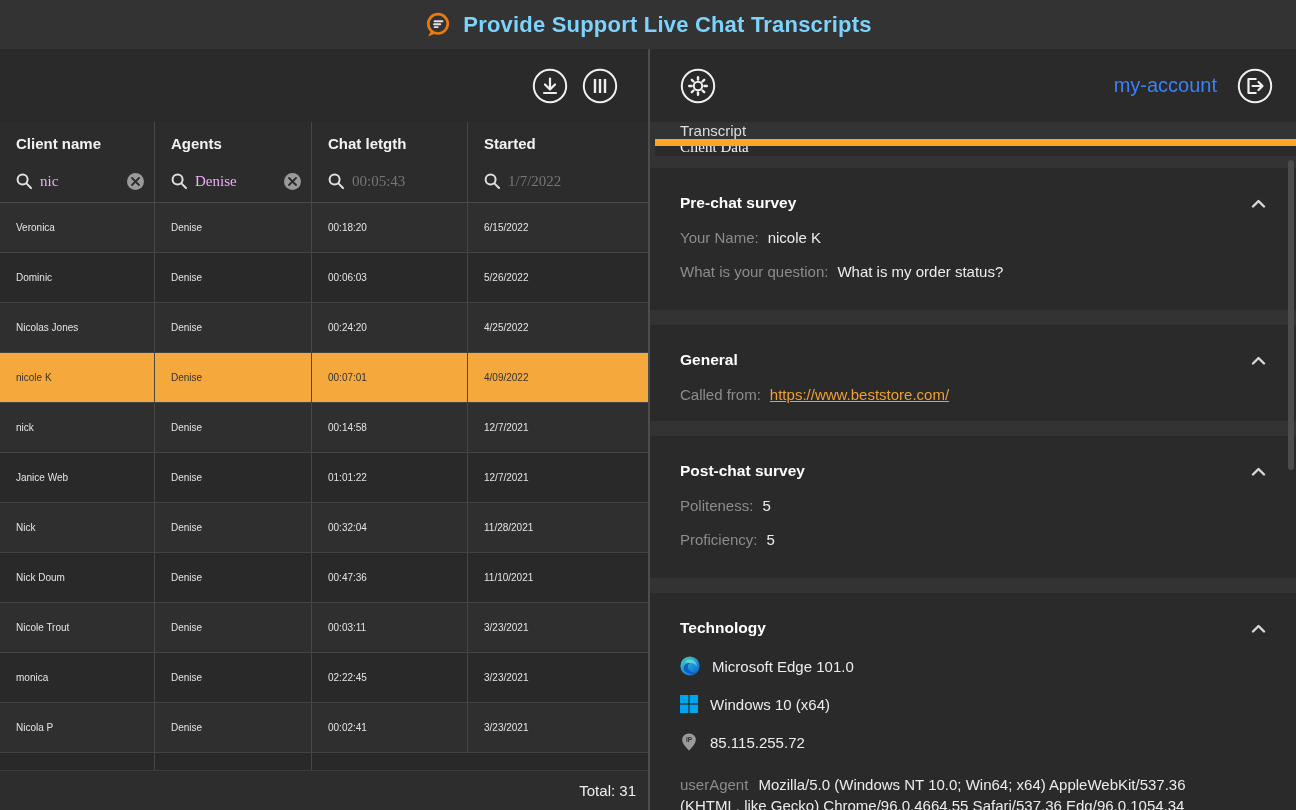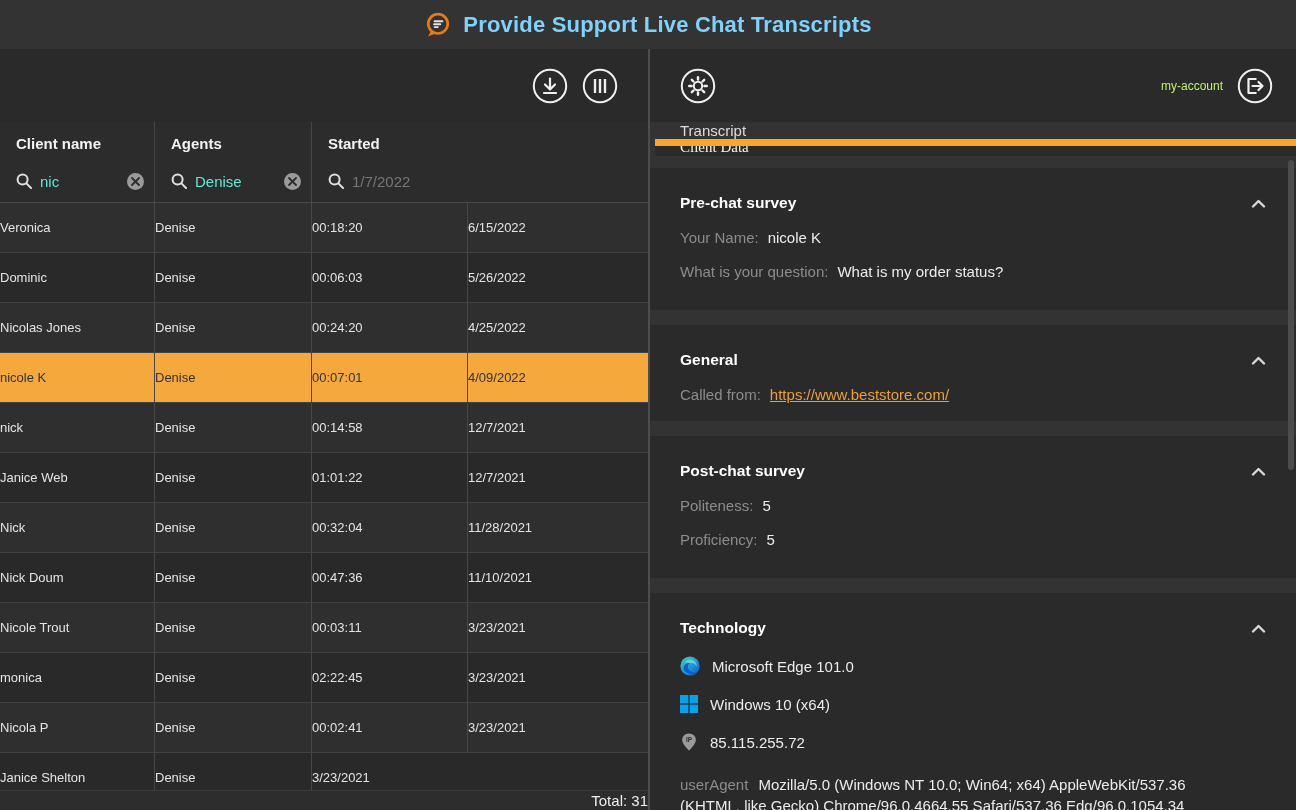--- a/index.html
+++ b/index.html
@@ -19,38 +19,38 @@
   .main{ display:flex; height:761px; }
   .left-panel{ width:648px; position:relative; overflow:hidden; background:#2a2a2a; }
   .panel-divider{ width:2px; background:#4d4d4d; }
   .right-panel{ flex:1; position:relative; overflow:hidden; background:#333333; }
   
   .toolbar{ height:73px; background:#2a2a2a; display:flex; align-items:center; }
   .left-panel .toolbar{ justify-content:flex-end; gap:14px; padding-right:30px; }
   .right-panel .toolbar{ padding:0 23px 0 30px; }
   .icon-btn{ background:none; border:none; cursor:pointer; width:36px; height:36px; padding:0; display:flex; align-items:center; justify-content:center; }
   .spacer{ flex:1; }
-  .account{ font-size:12px; color:#bef264; margin-right:14px; }
+  .account{ font-size:20px; color:#3b82f6; margin-right:20px; }
   
   .thead{ display:grid; grid-template-columns:155px 157px 156px 1fr; background:#2c2c2c; border-bottom:1px solid #4a4a4a; height:81px; }
   .hcell{ border-right:1px solid #474747; padding:13px 10px 9px 16px; display:flex; flex-direction:column; justify-content:space-between; }
   .hcell:last-child{ border-right:none; }
   .hlabel{ font-size:15px; font-weight:bold; color:#f2f2f2; cursor:pointer; }
   .frow{ display:flex; align-items:center; gap:8px; height:24px; }
-  .flt{ flex:1; min-width:0; background:transparent; border:none; outline:none; color:#5eead4; font-size:15px; font-family:Liberation Sans, sans-serif; }
+  .flt{ flex:1; min-width:0; background:transparent; border:none; outline:none; color:#f0abfc; font-size:15px; font-family:Liberation Serif, serif; }
   .flt::placeholder{ color:#767676; }
   .clear-btn{ flex:0 0 auto; width:17px; height:17px; border:none; border-radius:50%; background:#9a9a9a; display:flex; align-items:center; justify-content:center; cursor:pointer; padding:0; }
   .rows div.trow{ display:grid; grid-template-columns:155px 157px 156px 1fr; height:50px; border-bottom:1px solid #424242; cursor:pointer; }
   .rows div.trow:nth-of-type(odd){ background:#2f2f2f; }
   .rows div.trow:nth-of-type(even){ background:#292929; }
   .rows div.trow.selected{ background:#f5a83b; }
-  .cell{ display:flex; align-items:center; font-size:13px; color:#e4e4e4; border-right:1px solid #474747; overflow:hidden; white-space:nowrap; }
+  .cell{ display:flex; align-items:center; padding-left:16px; font-size:10px; color:#e4e4e4; border-right:1px solid #474747; overflow:hidden; white-space:nowrap; }
   .cell:last-child{ border-right:none; }
   .trow.selected .cell{ color:#333333; }
-  .tfoot{ position:absolute; left:0; right:0; bottom:0; height:20px; background:#2d2d2d; border-top:1px solid #3b3b3b; display:flex; align-items:center; justify-content:flex-end; font-size:15px; color:#efefef; }
+  .tfoot{ position:absolute; left:0; right:0; bottom:0; height:40px; background:#2d2d2d; border-top:1px solid #3b3b3b; display:flex; align-items:center; justify-content:flex-end; padding-right:12px; font-size:15px; color:#efefef; }
   
   .tabbar{ height:46px; background:#333333; display:flex; padding-left:5px;flex-direction:column; }
   .tab{ position:relative; background:none; border:none; color:#dddddd; font-size:15px; font-family:inherit; padding:0 25px; display:flex; align-items:center; cursor:pointer; }
   .tab.active{ background:#2b2b2b; color:#f5f5f5;font-family:Liberation Serif, serif; }
   .tab.active::before{ content:""; position:absolute; top:0; left:0; right:0; height:7px; background:#f9a72b; }
   
   .content{ height:642px; overflow:hidden; }
   .card{ background:#2a2a2a; margin-bottom:15px; padding:26px 28px 30px 30px; }
   .card.short{ padding-bottom:18px; }
   .card-head{ display:flex; align-items:center; justify-content:space-between; }
@@ -144,20 +144,32 @@
           </span>
           <input class="flt" value="Denise" style="">
           <button class="clear-btn">
             <span>
               <svg width="9" height="9" viewBox="0 0 9 9">
                   <line x1="1" y1="1" x2="8" y2="8" stroke="#2d2d2d" stroke-width="1.8" stroke-linecap="round"></line>
                   <line x1="8" y1="1" x2="1" y2="8" stroke="#2d2d2d" stroke-width="1.8" stroke-linecap="round"></line>
                 </svg>
             </span>
           </button>
+        </div>
+      </div>
+      <div class="hcell">
+        <div class="hlabel">Chat letgth</div>
+        <div class="frow">
+          <span>
+            <svg width="16" height="16" viewBox="0 0 16 16">
+                <circle cx="6.6" cy="6.6" r="5" fill="none" stroke="#e0e0e0" stroke-width="2"></circle>
+                <line x1="10.4" y1="10.4" x2="15" y2="15" stroke="#e0e0e0" stroke-width="2" stroke-linecap="round"></line>
+              </svg>
+          </span>
+          <input class="flt" placeholder="00:05:43" style="">
         </div>
       </div>
       <div class="hcell">
         <div class="hlabel">Started</div>
         <div class="frow">
           <span>
             <svg width="16" height="16" viewBox="0 0 16 16">
                 <circle cx="6.6" cy="6.6" r="5" fill="none" stroke="#e0e0e0" stroke-width="2"></circle>
                 <line x1="10.4" y1="10.4" x2="15" y2="15" stroke="#e0e0e0" stroke-width="2" stroke-linecap="round"></line>
               </svg>

